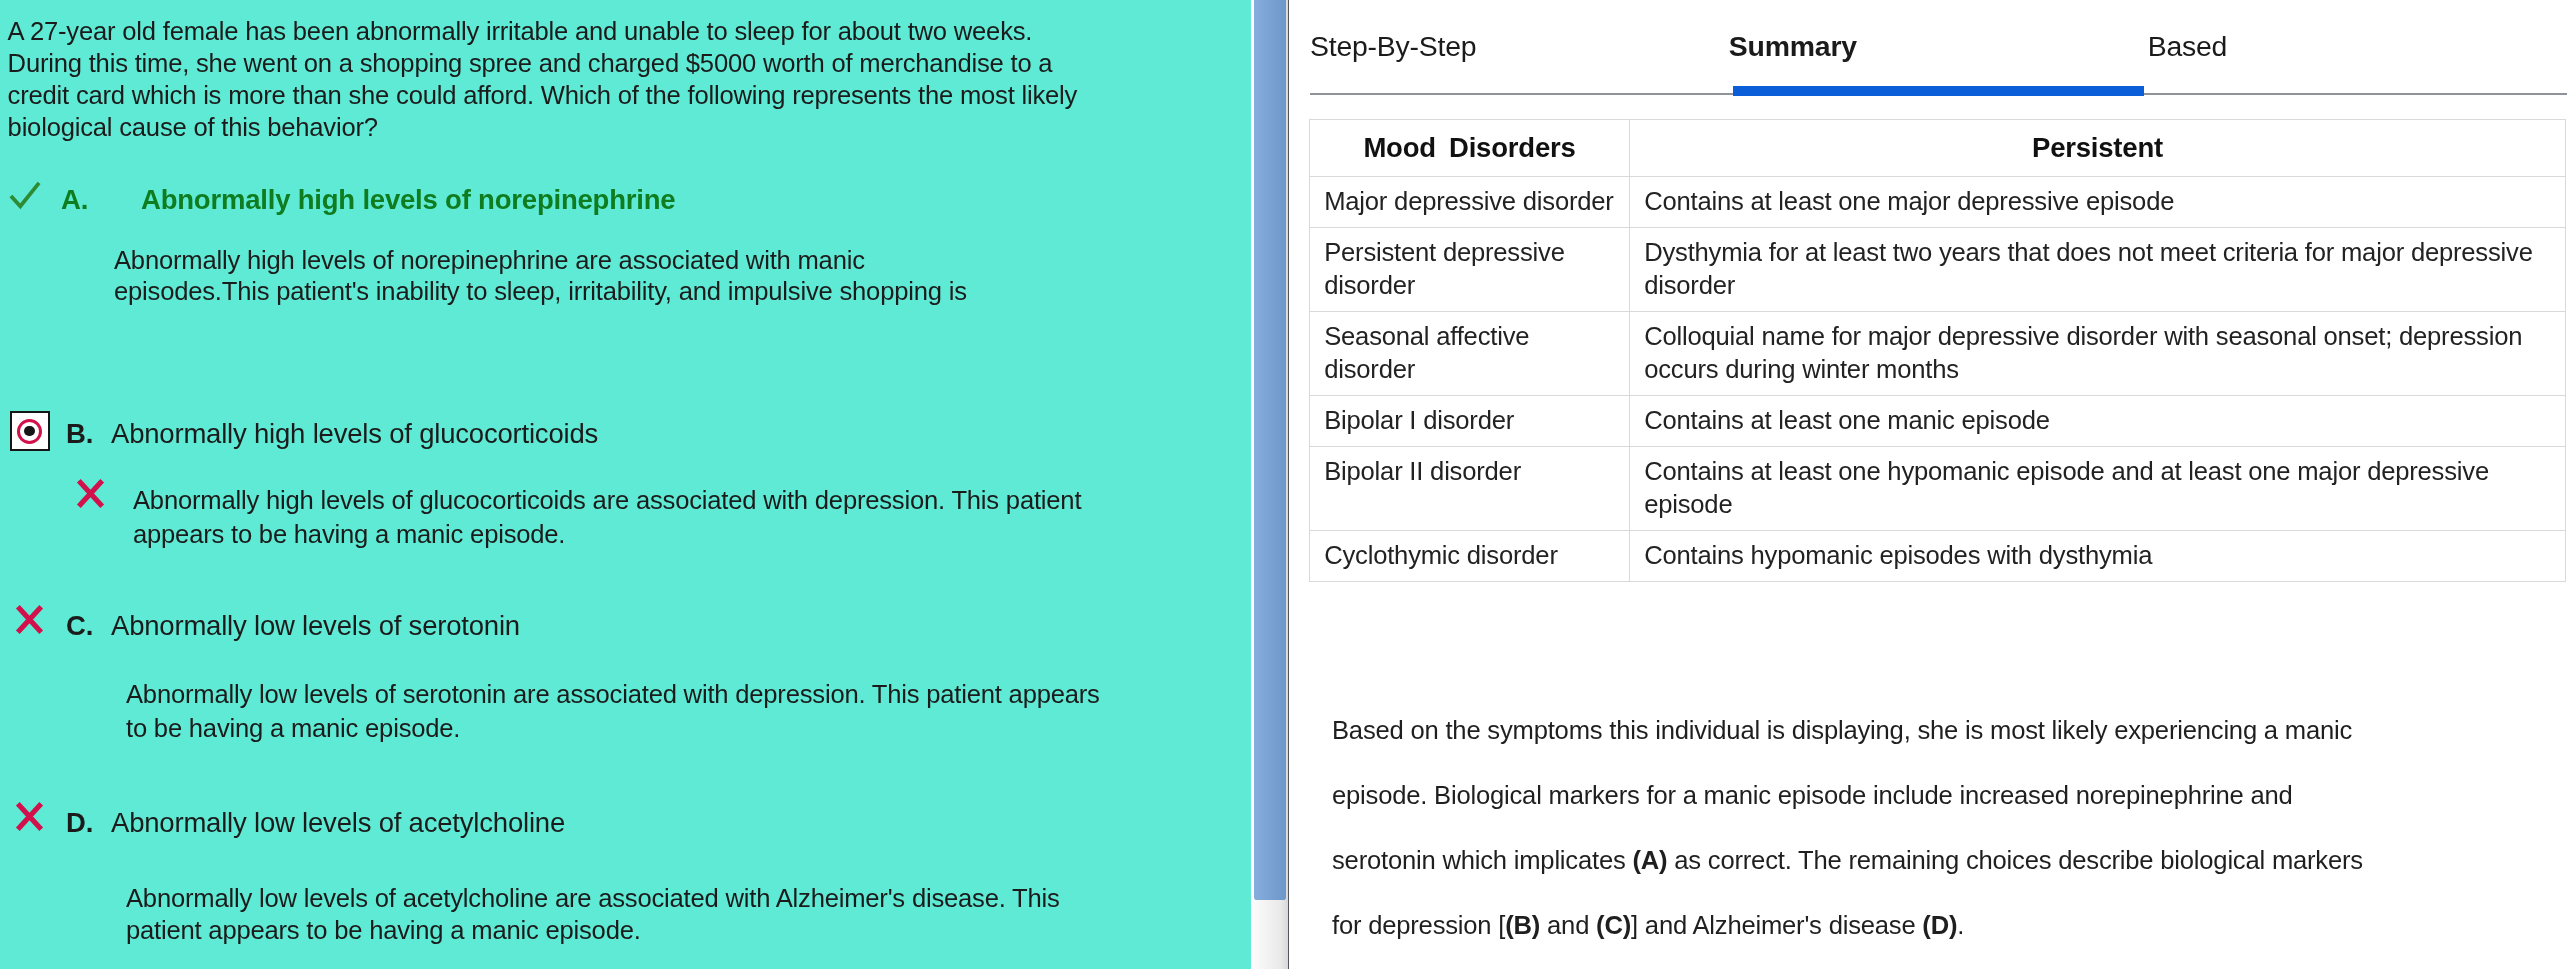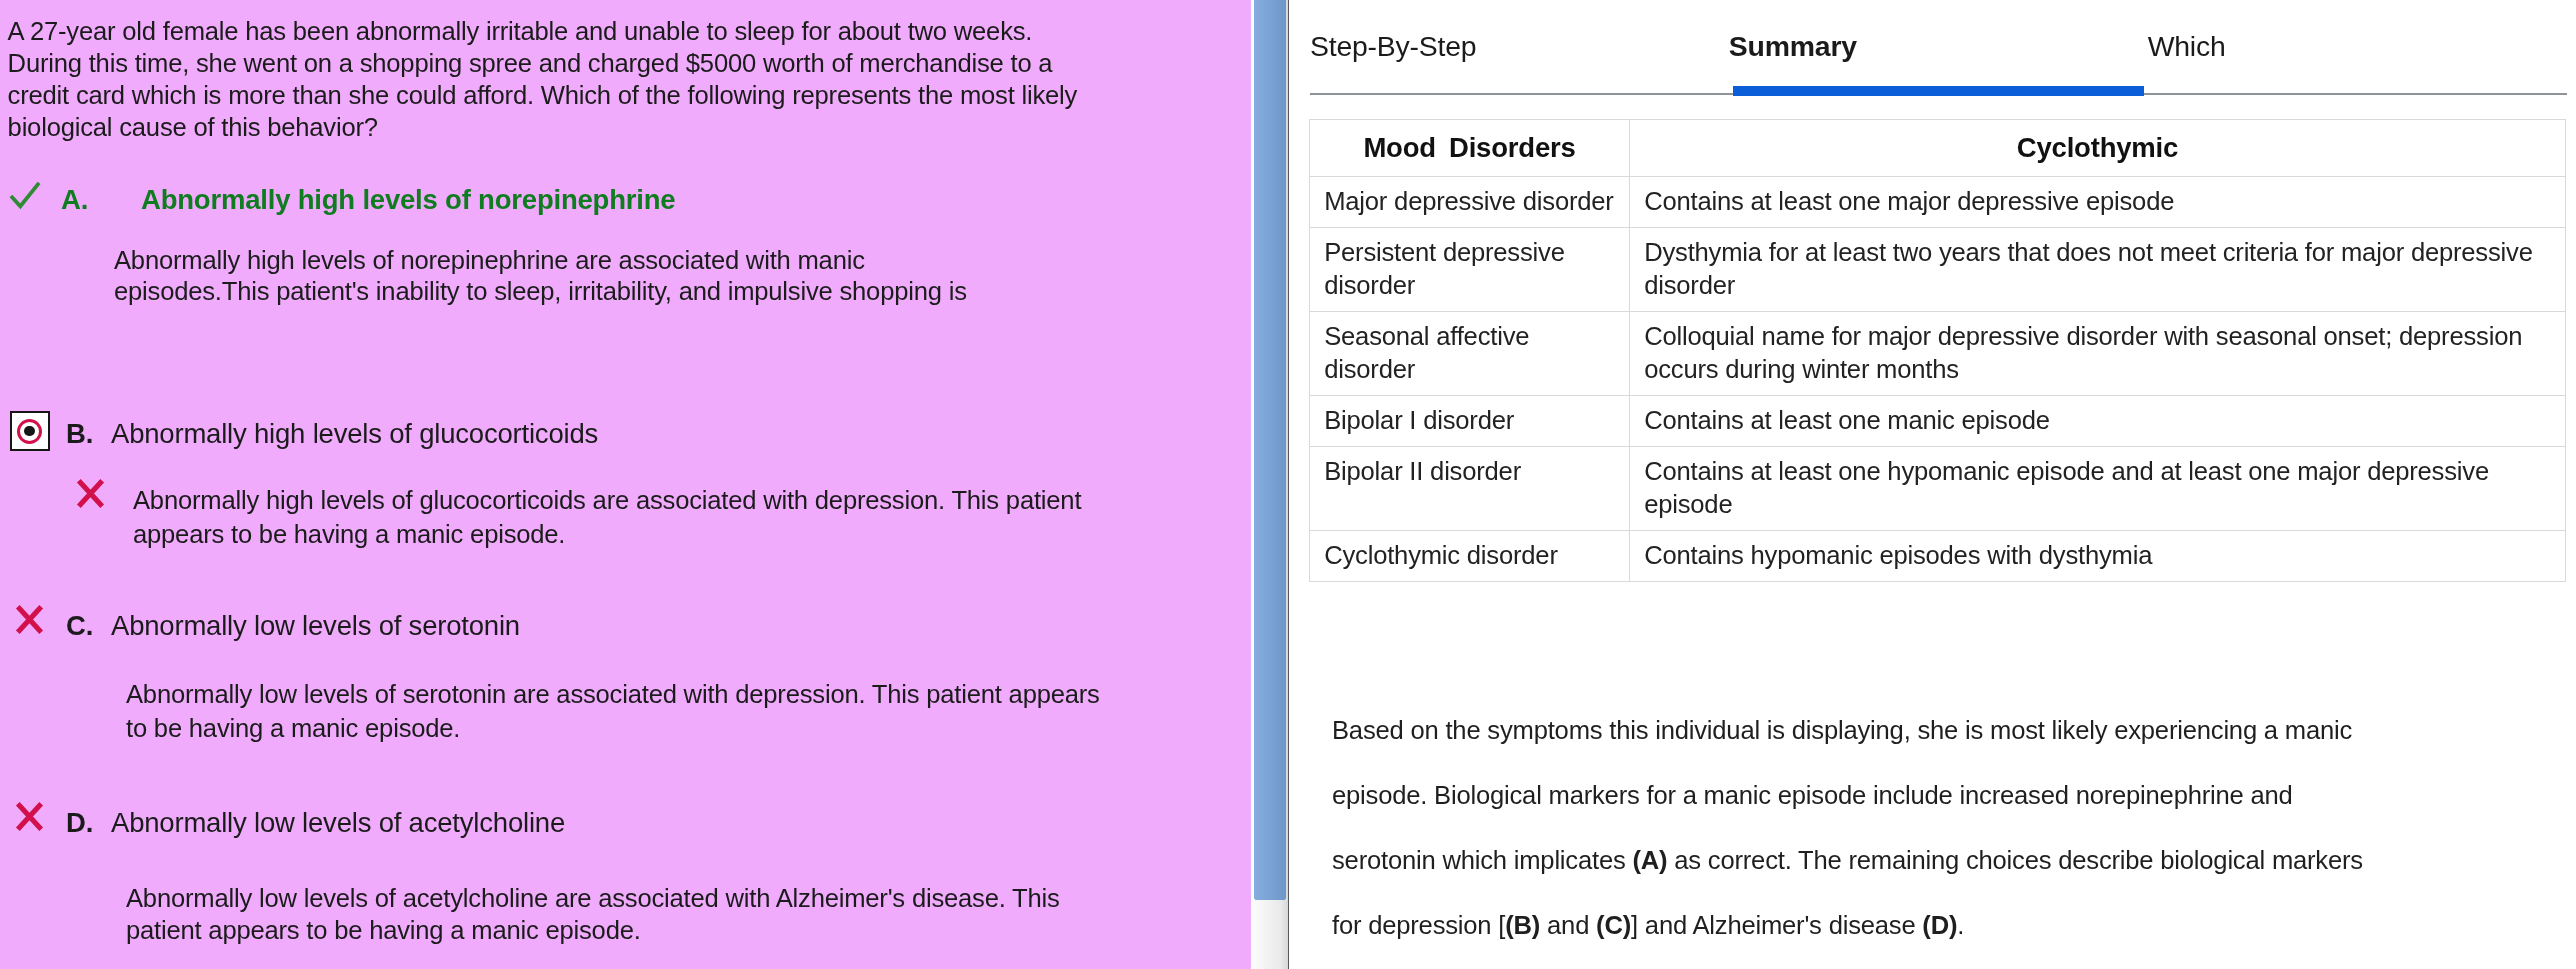--- a/index.html
+++ b/index.html
@@ -7,21 +7,21 @@
   body {
     position:relative;
     font-family:"Liberation Sans","DejaVu Sans",sans-serif;
     background:#ffffff;
     color:var(--text,#1b1b1b);
     overflow:hidden;
     letter-spacing:-0.2px;
   }
 
   
-  .left-panel { position:absolute; left:0; top:0; width:1251px; height:970px; background:#f0abfc; }
+  .left-panel { position:absolute; left:0; top:0; width:1251px; height:970px; background:#5eead4; }
   .question { position:absolute; left:7.6px; top:15px; width:1244px; font-size:25.6px; line-height:32px; }
 
   .opt-letter { position:absolute; font-size:27.5px; font-weight:bold; }
   .opt-label  { position:absolute; font-size:27.5px; }
   .expl { position:absolute; font-size:25.6px; }
 
   
   #check-a { position:absolute; left:7.6px; top:180px; }
   #letter-a { left:61px; top:184px; color:var(--green,#0f7d1f); }
   #label-a  { left:106px; top:184px; color:var(--green,#0f7d1f); font-weight:bold;margin-left:35px; }
@@ -139,29 +139,29 @@
 <section class="right-panel">
 
   <nav class="tabs">
     <div class="tab">
       <span>Step-By-Step</span>
     </div>
     <div class="tab active">
       <span>Summary</span>
     </div>
     <div class="tab">
-      <span>Which</span>
+      <span>Based</span>
     </div>
   </nav>
 
   <table class="mood-table">
     <thead>
       <tr>
         <th>Mood Disorders</th>
-        <th>Cyclothymic</th>
+        <th>Persistent</th>
       </tr>
     </thead>
     <tbody>
       <tr>
         <td>Major depressive disorder</td>
         <td>Contains at least one major depressive episode</td>
       </tr>
       <tr>
         <td>Persistent depressive disorder</td>
         <td>Dysthymia for at least two years that does not meet criteria for major depressive disorder</td>

